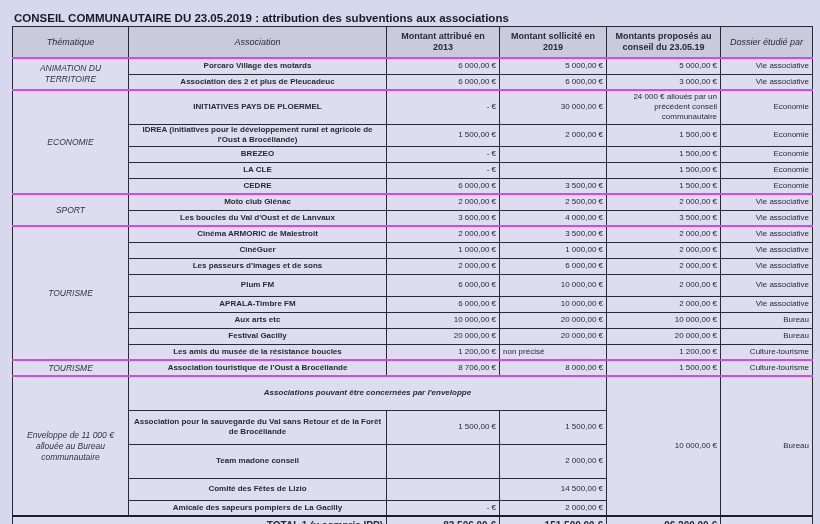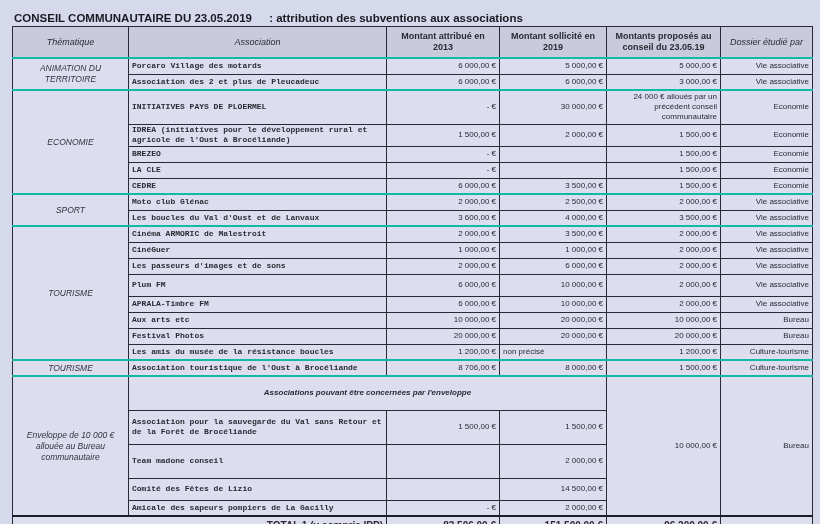--- a/index.html
+++ b/index.html
@@ -8,21 +8,21 @@
     background: #d6d8ec;
     font-family: "Liberation Sans", sans-serif;
     color: #2a2a33;
     position: relative;
   }
   .title {
     position: absolute; left: 14px; top: 12px;
     font-size: 11.5px; font-weight: bold; color: #1a1a22;
     white-space: nowrap;
   }
-  .title .rest { font-weight: bold; padding-left: 14px; }
+  .title .rest { font-weight: bold; }
   table {
     position: absolute; left: 12px; top: 26px;
     border-collapse: collapse;
     table-layout: fixed;
     width: 800px;
     background: #dcdef0;
   }
   col.c1 { width: 116px; }
   col.c2 { width: 258px; }
   col.c3 { width: 113px; }
@@ -39,25 +39,25 @@
   th {
     background: #c9cbdd;
     font-weight: bold;
     text-align: center;
     height: 30px;
     font-size: 9px;
     line-height: 11px;
   }
   th.it { font-weight: normal; font-style: italic; }
   td.theme { text-align: center; font-style: italic; font-size: 8.5px; line-height: 11px; color: #33333d; }
-  td.assoc { text-align: left; font-weight: bold; font-family: Liberation Mono, monospace; }
+  td.assoc { text-align: center; font-weight: bold; }
   td.num { text-align: right; }
   td.ctr { text-align: left; }
   td.dossier { text-align: right; }
-  tr.section-top td { border-top: 2px solid #14b8a6; }
+  tr.section-top td { border-top: 2px solid #d946ef; }
   tr.r { height: 16px; }
   tr.r2 { height: 22px; }
   tr.r3 { height: 34px; }
   td.total-label { text-align: right; font-weight: bold; font-size: 10px; }
   td.total-num { text-align: right; font-weight: bold; font-size: 10px; }
   tr.total td { border-top: 2px solid #1e1e28; height: 17px; }
   td.sub-header { text-align: center; font-weight: bold; font-style: italic; }
 </style>
 </head>
 <body>
@@ -193,21 +193,21 @@
       <td class="dossier">Vie associative</td>
     </tr>
     <tr class="r">
       <td class="assoc">Aux arts etc</td>
       <td class="num">10 000,00 €</td>
       <td class="num">20 000,00 €</td>
       <td class="num">10 000,00 €</td>
       <td class="dossier">Bureau</td>
     </tr>
     <tr class="r">
-      <td class="assoc">Festival Photos</td>
+      <td class="assoc">Festival Gacilly</td>
       <td class="num">20 000,00 €</td>
       <td class="num">20 000,00 €</td>
       <td class="num">20 000,00 €</td>
       <td class="dossier">Bureau</td>
     </tr>
     <tr class="r">
       <td class="assoc">Les amis du musée de la résistance boucles</td>
       <td class="num">1 200,00 €</td>
       <td class="ctr">non précisé</td>
       <td class="num">1 200,00 €</td>
@@ -217,21 +217,21 @@
     <tr class="r section-top">
       <td class="theme">TOURISME</td>
       <td class="assoc">Association touristique de l'Oust à Brocéliande</td>
       <td class="num">8 706,00 €</td>
       <td class="num">8 000,00 €</td>
       <td class="num">1 500,00 €</td>
       <td class="dossier">Culture-tourisme</td>
     </tr>
 
     <tr class="r3 section-top">
-      <td class="theme" rowspan="5">Enveloppe de 10 000 € allouée au Bureau communautaire</td>
+      <td class="theme" rowspan="5">Enveloppe de 11 000 € allouée au Bureau communautaire</td>
       <td class="sub-header" colspan="3">Associations pouvant être concernées par l'enveloppe</td>
       <td class="num" rowspan="5">10 000,00 €</td>
       <td class="dossier" rowspan="5">Bureau</td>
     </tr>
     <tr class="r3">
       <td class="assoc">Association pour la sauvegarde du Val sans Retour et de la Forêt de Brocéliande</td>
       <td class="num">1 500,00 €</td>
       <td class="num">1 500,00 €</td>
     </tr>
     <tr class="r3">

